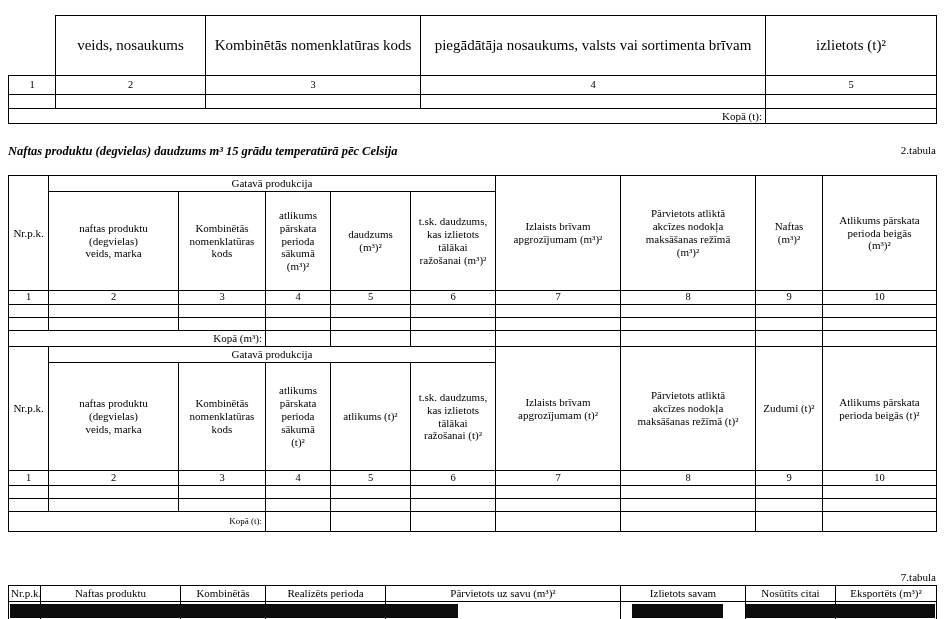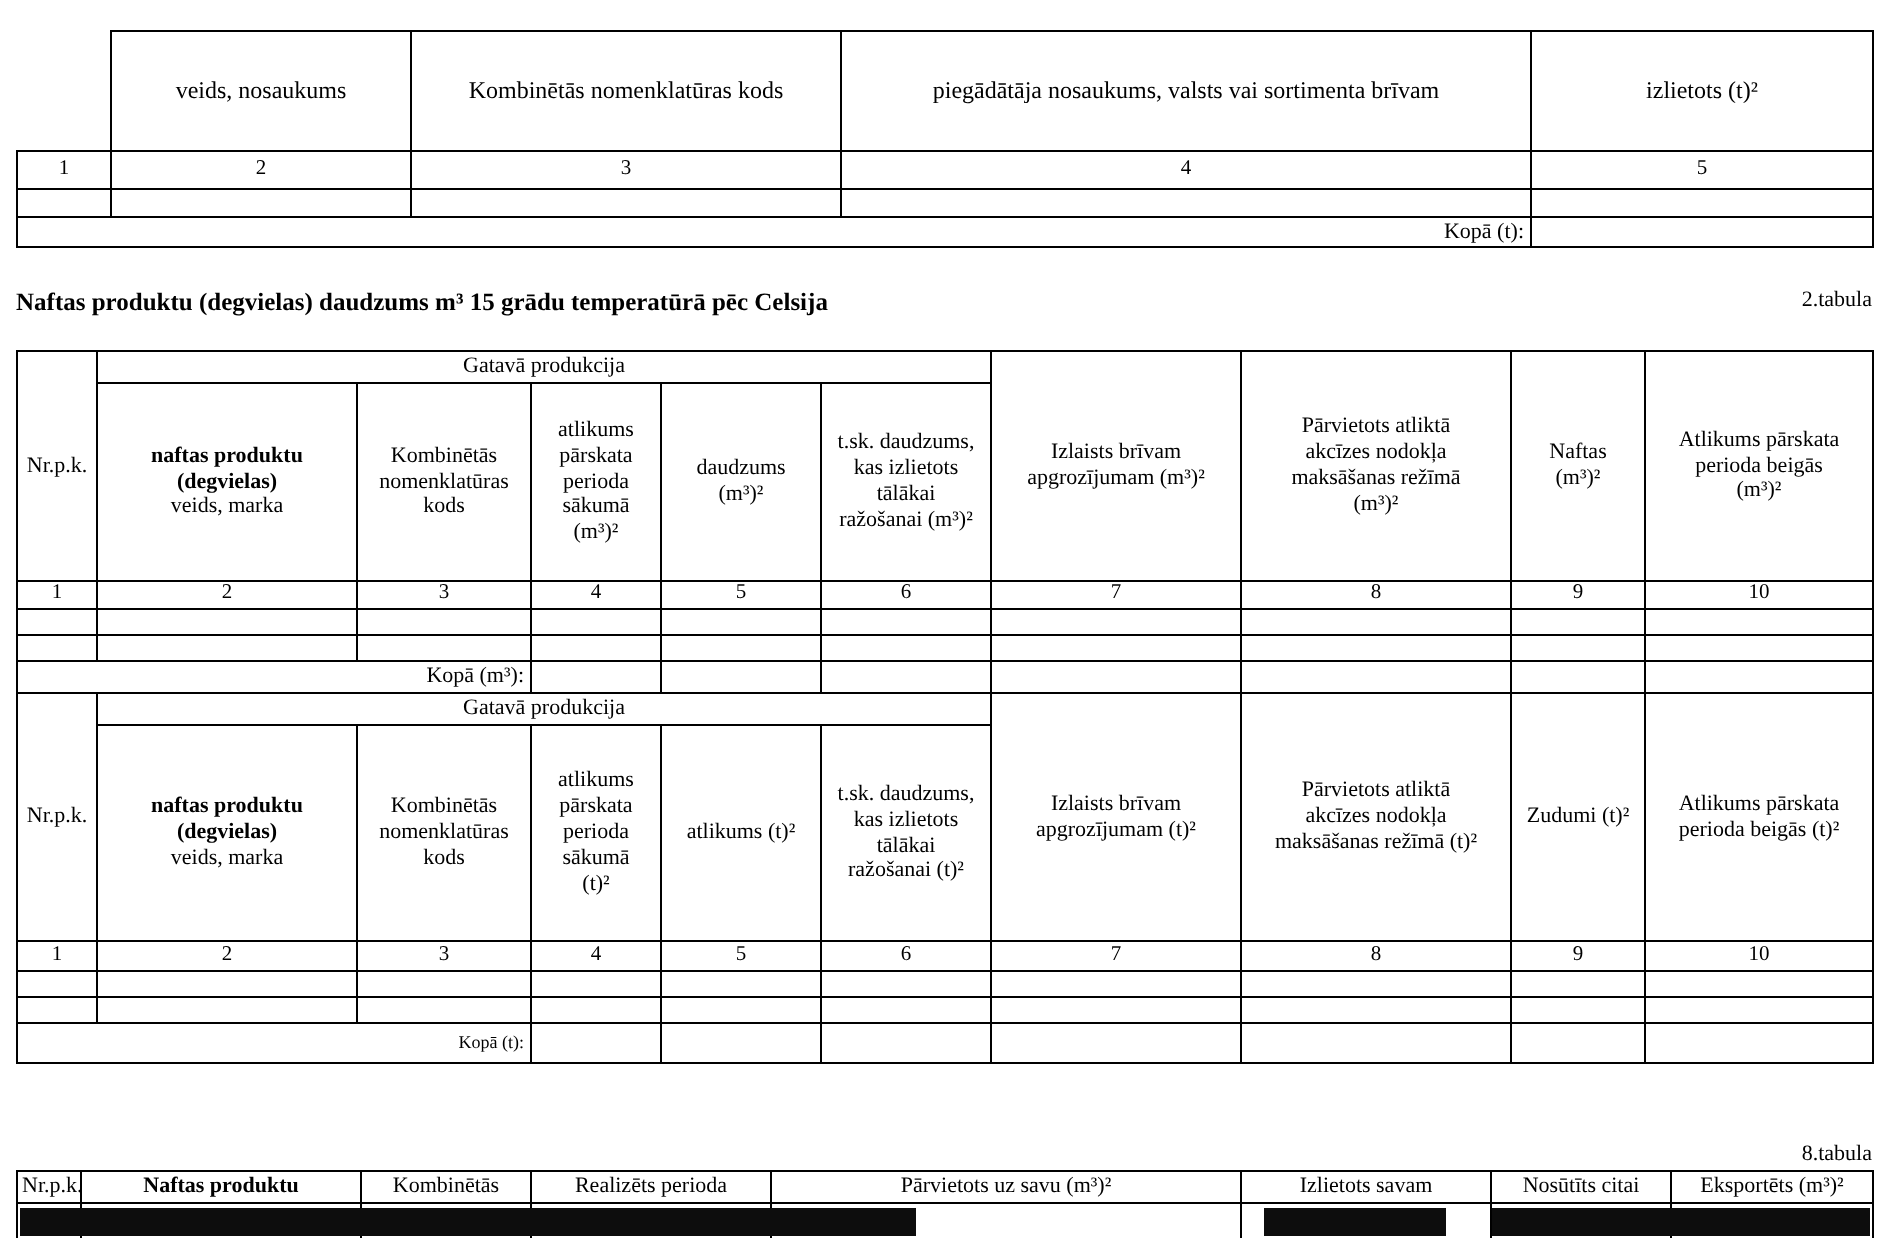--- a/index.html
+++ b/index.html
@@ -4,31 +4,31 @@
 <style>
   * { box-sizing: border-box; }
   html, body { margin: 0; padding: 0; background: #fff; }
   body { font-family: "Liberation Serif", "DejaVu Serif", serif; color: #000; }
   .page { position: relative; width: 945px; height: 619px; background: #fff; overflow: hidden; }
 
   table.tbl { border-collapse: collapse; table-layout: fixed; position: absolute; background: #fff; }
   table.tbl td { border: 1px solid #000; padding: 0 2px; text-align: center; vertical-align: middle;
                  font-size: 11px; line-height: 1.18; overflow: hidden; }
   .t1 { left: 8px; top: 15px; width: 928px; }
-  .t1 td.hdr { font-size: 12px; }
+  .t1 td.hdr { font-size: 15px; }
   .t2 { left: 8px; top: 175px; width: 928px; }
   .t3 { left: 8px; top: 585px; width: 928px; }
   tr.nums td { font-size: 10.5px; }
   td.noborder { border: none !important; background: transparent; }
   .pre { white-space: pre-line; }
   .right { text-align: right !important; padding-right: 3px !important; }
-  .bold { font-weight: bold; }
+  .bold { font-weight: normal; }
   .small { font-size: 9px !important; }
 
-  .heading { position: absolute; left: 8px; top: 144px; font-weight: bold; font-size: 12.5px; }
+  .heading { position: absolute; left: 8px; top: 144px; font-weight: bold; font-size: 12.5px; font-style: italic; }
   .note    { position: absolute; left: 8px; top: 549px; font-weight: bold; font-size: 12.5px; }
   .tbl-label { position: absolute; right: 9px; font-size: 11px; }
   .band { position: absolute; top: 604px; height: 14px; background: #0d0d0d; }
 </style>
 </head>
 <body>
 
 <div class="page">
 
   <table class="tbl t1">
@@ -243,21 +243,21 @@
           <td></td>
         <td></td>
           <td></td>
         <td></td>
           <td></td>
         <td></td>
       </tr>
     </tbody>
   </table>
 
-  <div class="tbl-label" style="top:571px">8.tabula</div>
+  <div class="tbl-label" style="top:571px">7.tabula</div>
 
   <table class="tbl t3">
     <colgroup>
       <col style="width:32px">
         <col style="width:140px">
         <col style="width:85px">
         <col style="width:120px">
       <col style="width:235px">
         <col style="width:125px">
         <col style="width:90px">

